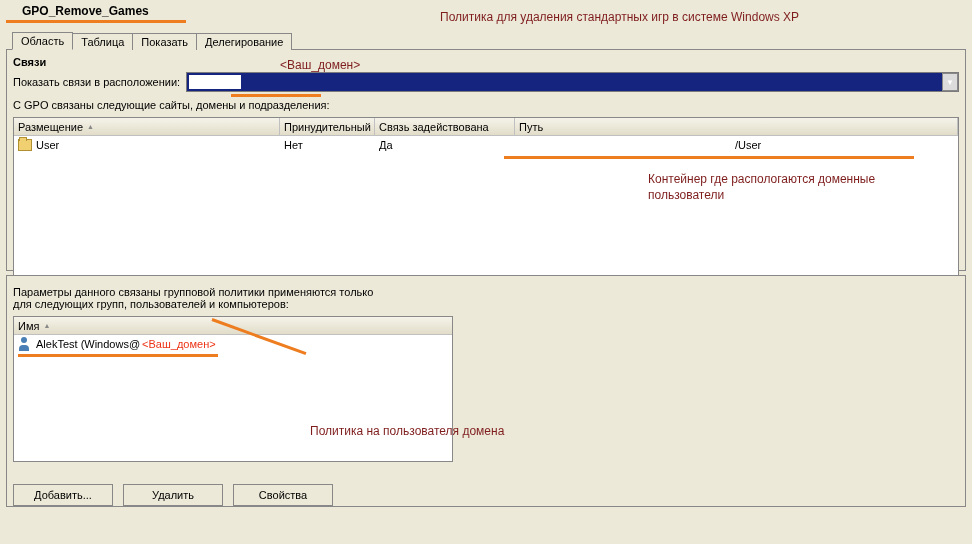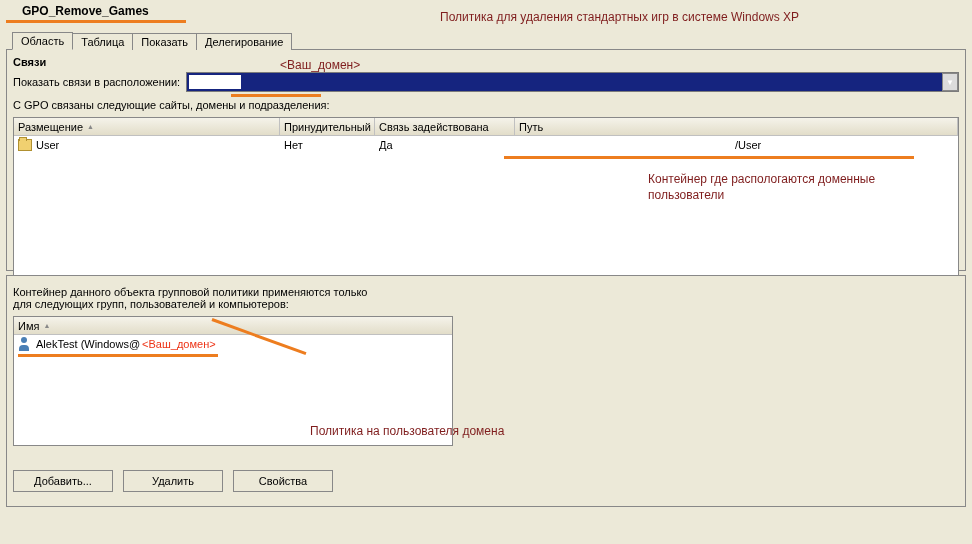--- a/index.html
+++ b/index.html
@@ -176,21 +176,21 @@
     margin: 4px 6px 0 6px;
     background: #ece9d8;
     padding: 6px;
     height: 232px;
     position: relative;
   }
   .sec-list {
     border: 1px solid #888;
     background: #fff;
     margin-top: 6px;
-    height: 130px;
+    height: 146px;
     width: 440px;
   }
   .sec-header {
     background: linear-gradient(#f5f3ea, #e2ddc9);
     border-bottom: 1px solid #c0c0c0;
     height: 18px;
     padding: 2px 4px;
     display: flex;
     align-items: center;
     font-size: 11px;
@@ -223,21 +223,21 @@
     position: absolute;
     bottom: 0;
     left: 1px;
     width: 10px;
     height: 6px;
     background: #4a7fb5;
     border-radius: 4px 4px 0 0;
   }
   .btns {
     position: absolute;
-    bottom: 14px;
+    bottom: 0;
     left: 6px;
     display: flex;
     gap: 10px;
   }
   .btn {
     width: 100px;
     height: 22px;
     background: #ece9d8;
     border: 1px solid #888;
     font-size: 11px;
@@ -299,21 +299,21 @@
       <div class="cell col3">Да</div>
       <div class="cell col4" style="position:relative;">
         <span style="position:absolute;left:220px;">/User</span>
       </div>
     </div>
     <div class="orange-bar" style="width:410px;margin-left:490px;margin-top:2px;"></div>
   </div>
 </div>
 
 <div class="sec-panel">
-  <div style="margin-top:4px;">Контейнер данного объекта групповой политики применяются только</div>
+  <div style="margin-top:4px;">Параметры данного связаны групповой политики применяются только</div>
   <div>для следующих групп, пользователей и компьютеров:</div>
 
   <div class="sec-list">
     <div class="sec-header">
         <span>Имя</span>
         <span class="sort-arrow">▲</span>
       </div>
     <div class="sec-row">
       <span class="user-icon"></span>
       <span>AlekTest (Windows@</span>

